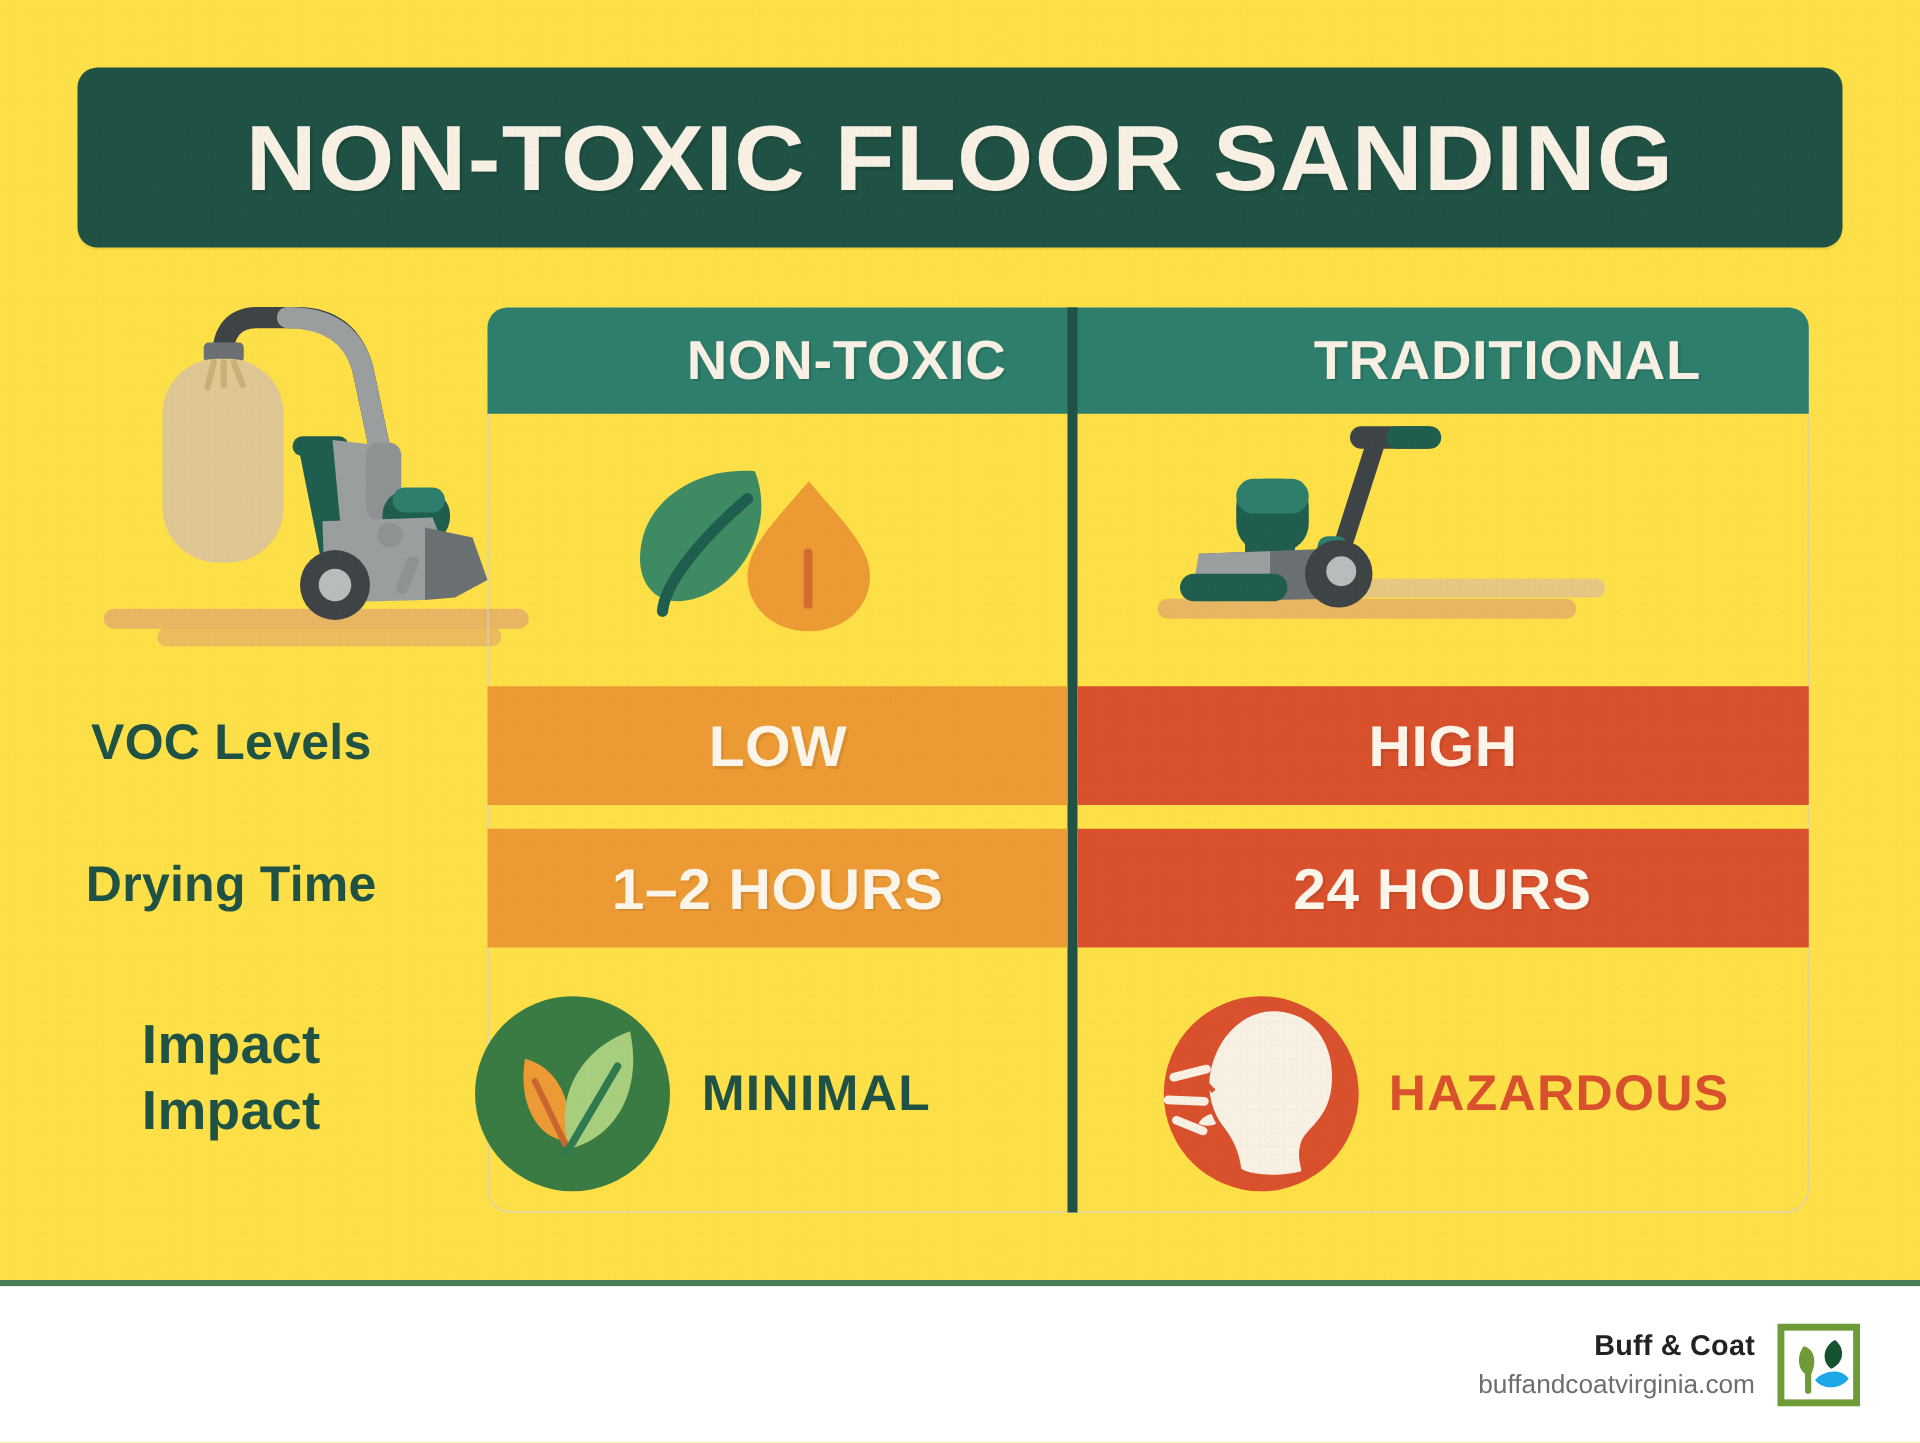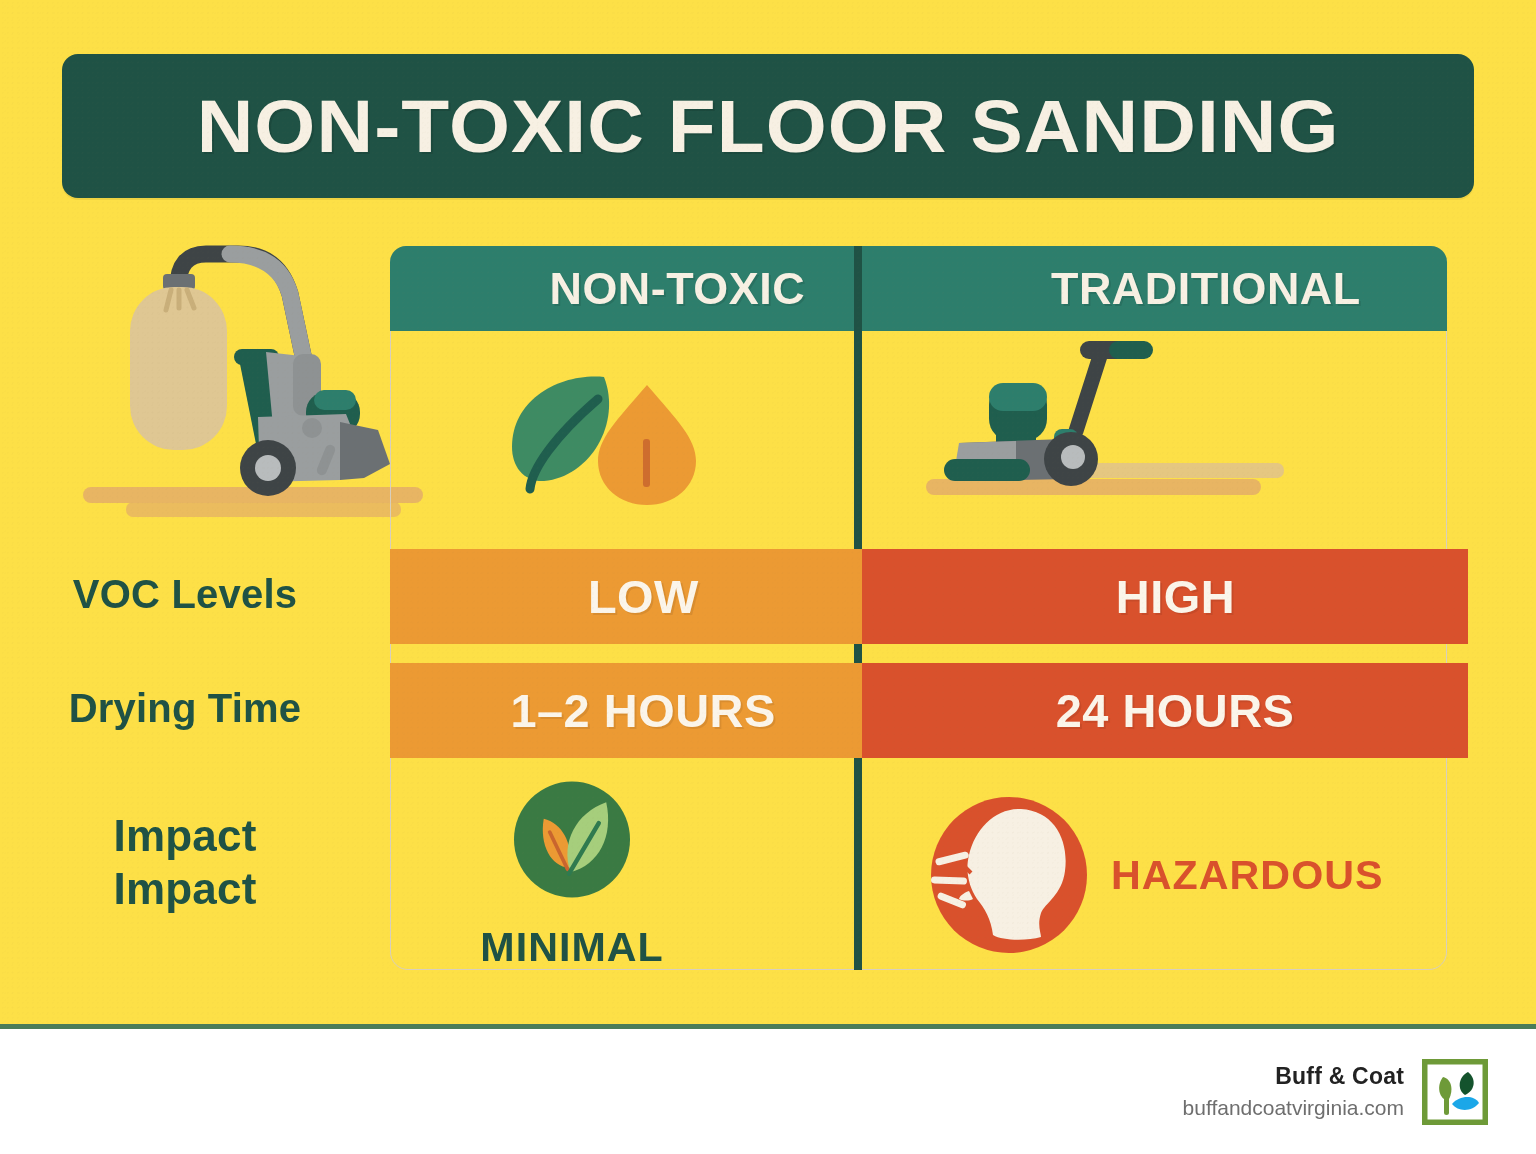--- a/index.html
+++ b/index.html
@@ -120,21 +120,20 @@
     height: 215px;
   }
 
   
   .bar {
     position: absolute;
     height: 95px;
     display: flex;
     align-items: center;
     justify-content: center;
-    padding-left: 21px;
   }
   .bar-text {
     color: #FBF5EA;
     font-size: 46px;
     font-weight: 700;
     letter-spacing: 0.5px;
     transform: scaleX(1.02);
     white-space: nowrap;
     text-shadow: 2px 2px 0 rgba(0,0,0,0.08);
   }
@@ -164,21 +163,21 @@
 
   
   .health-cell {
     position: absolute;
     top: 780px;
     height: 190px;
     display: flex;
     align-items: center;
     gap: 26px;
   }
-  .health-nt { left: 386px; width: 372px; justify-content: center; flex-direction: column; }
+  .health-nt { left: 374px; width: 372px; justify-content: center; }
   .health-tr { left: 862px; width: 585px; justify-content: center; }
   .health-word {
     font-size: 40px;
     font-weight: 700;
     letter-spacing: 1px;
     transform: scaleX(1.03);
     white-space: nowrap;
   }
   .word-minimal { color: #1F5245; }
   .word-hazard  { color: #D9512C; }

